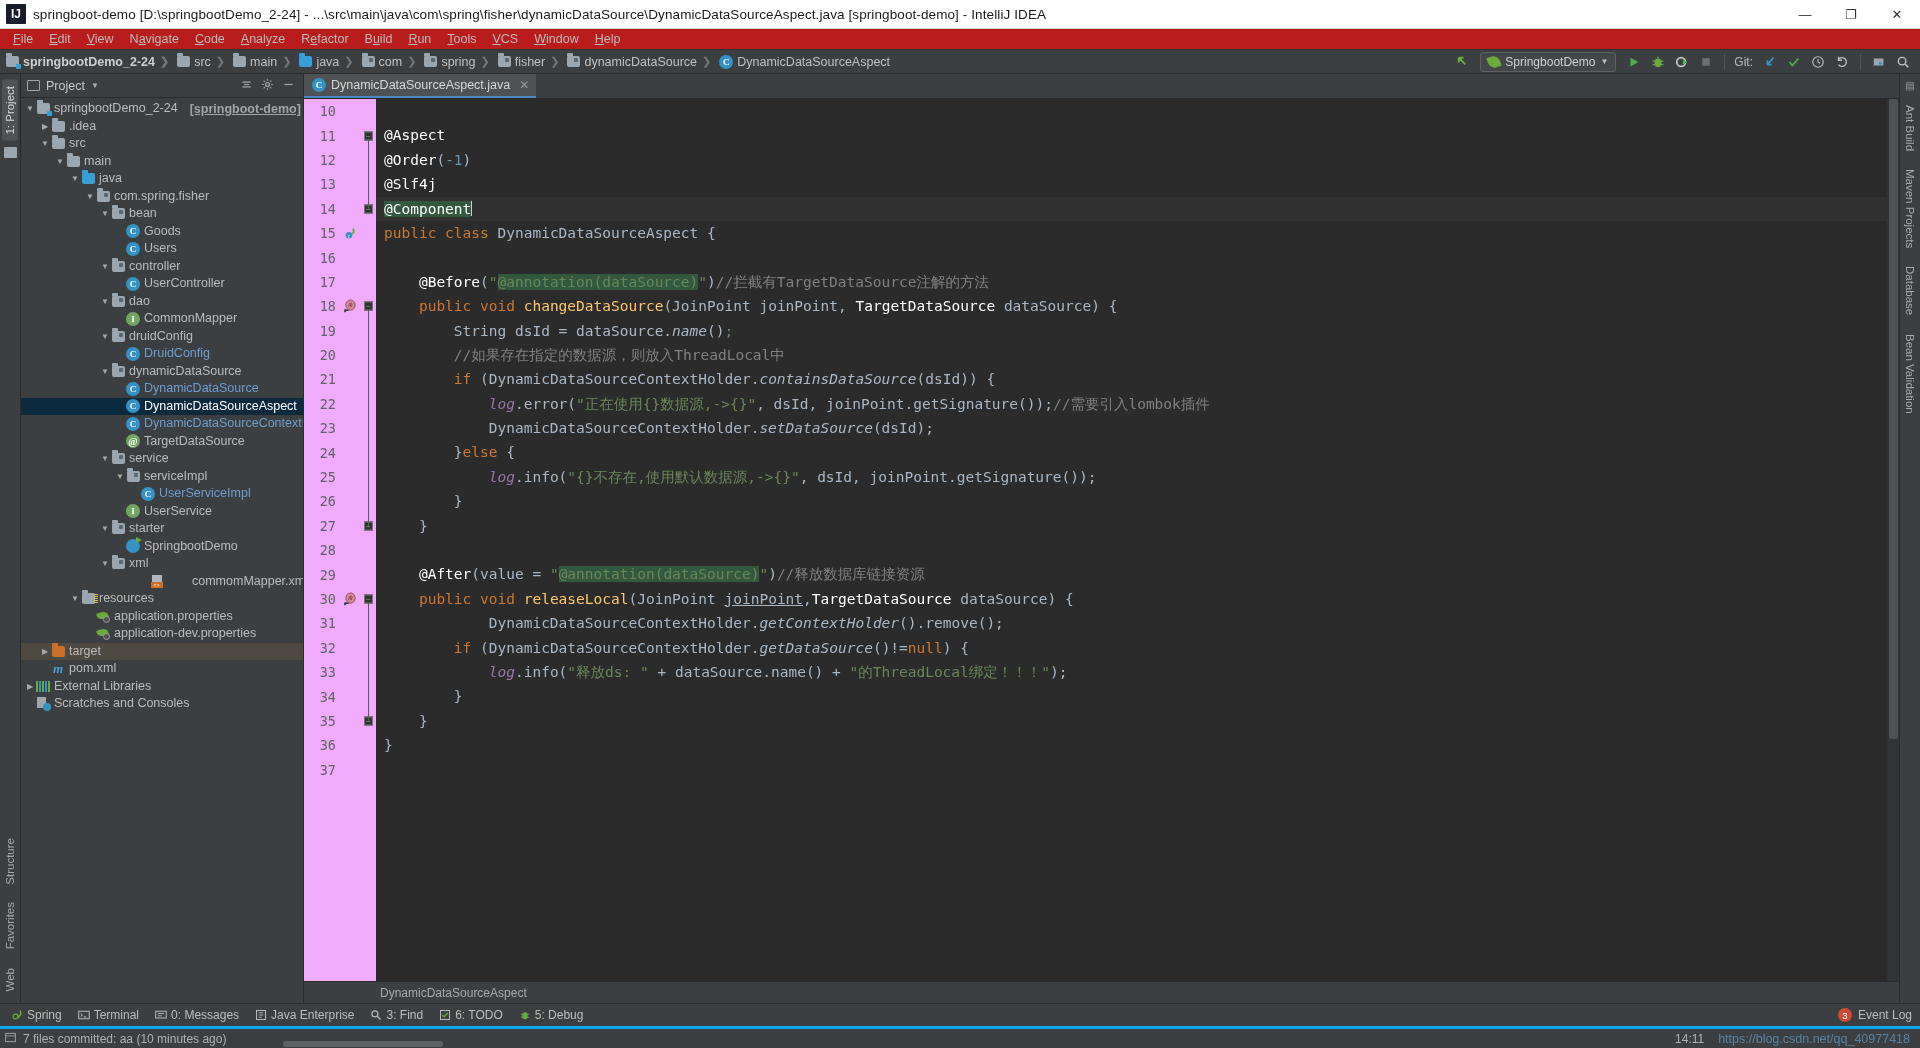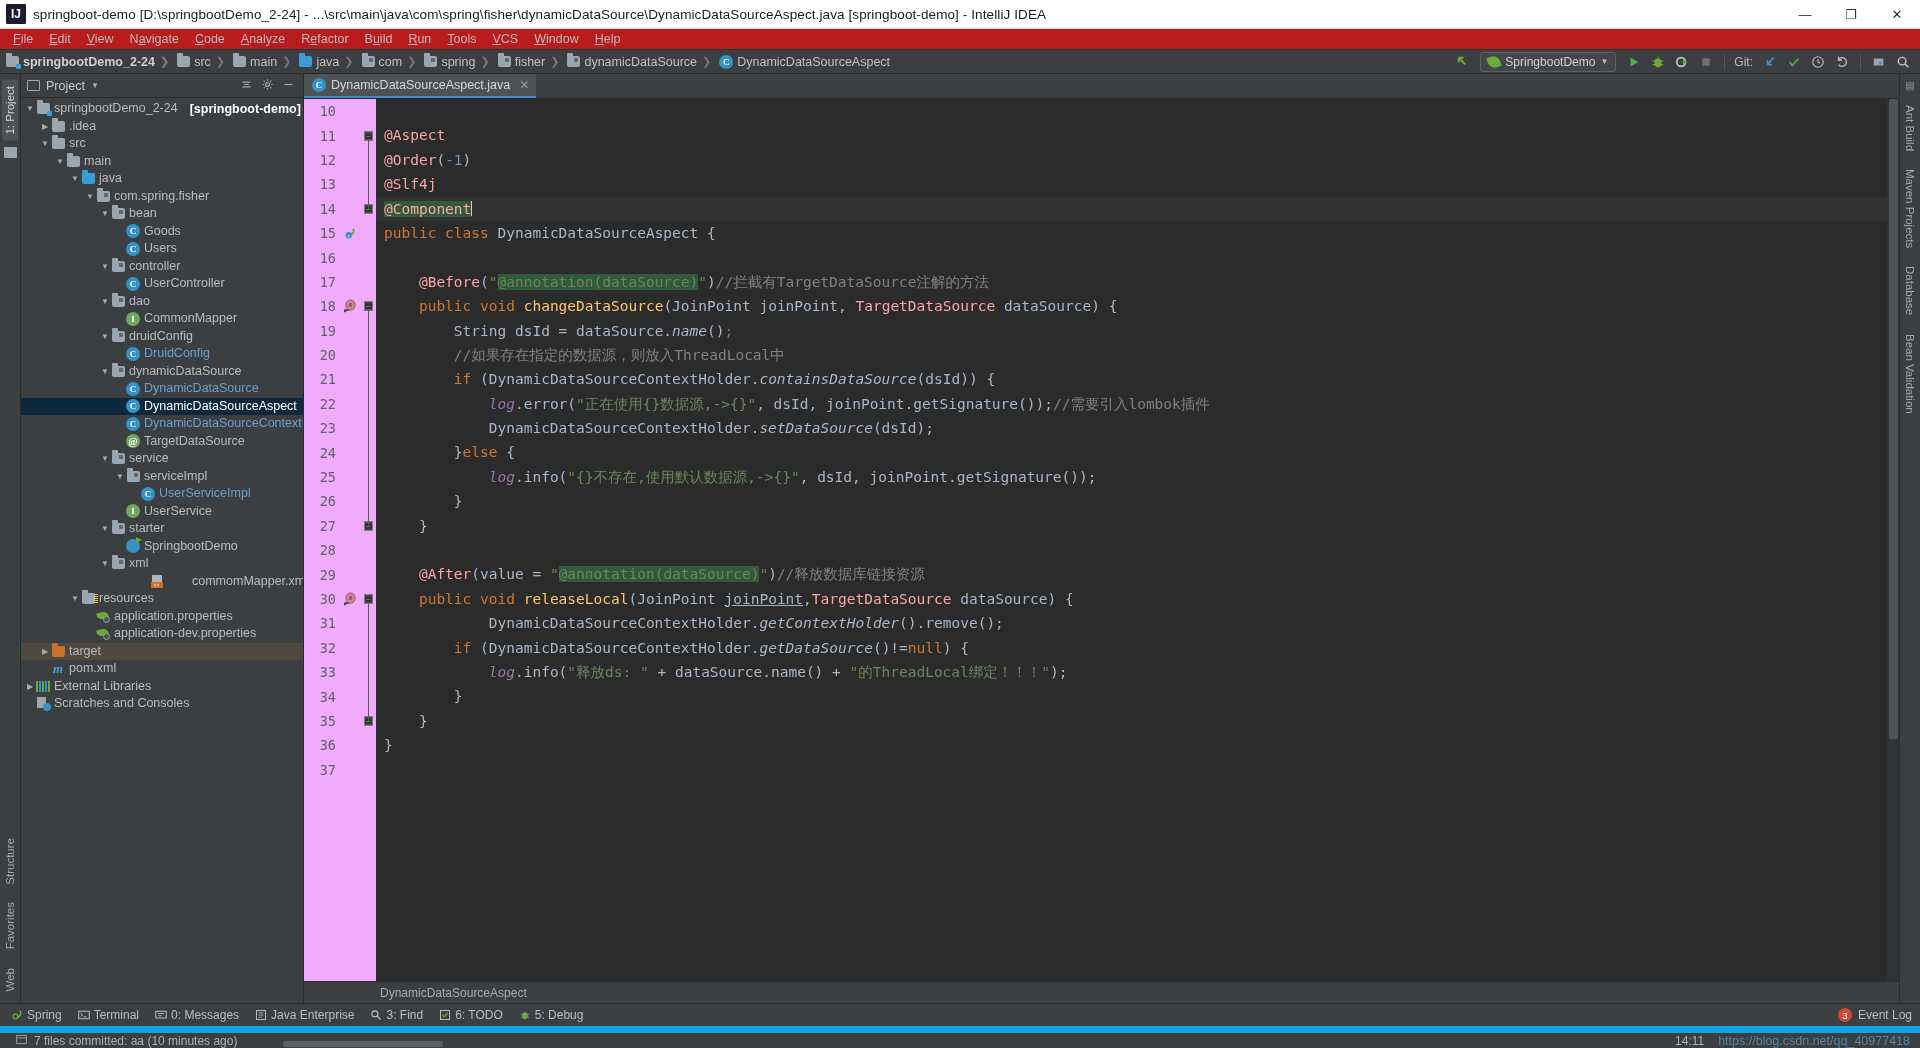--- a/index.html
+++ b/index.html
@@ -174,21 +174,21 @@
   }
   .foldline { position: absolute; right: 7px; width: 1px; background: #595b5d; }
 
   .code {
     flex: 1 1 auto; position: relative; overflow: hidden;
     font-family: "DejaVu Sans Mono", monospace; font-size: 14.5px; color: #a9b7c6;
   }
   .cline { height: 24.4px; line-height: 24.4px; white-space: pre; padding-left: 8px; }
   .cline.cur { background: #323232; }
   .kw { color: #cc7832; }
-  .ann { color: #fca5a5; }
+  .ann { color: #ffffff; }
   .str { color: #6a8759; }
   .num { color: #6897bb; }
   .cmt { color: #808080; }
   .fn { color: #ffc66d; }
   .cls { color: #a9b7c6; }
   .fld { color: #9876aa; font-style: italic; }
   .sfn { color: #a9b7c6; font-style: italic; }
   .param { color: #a9b7c6; }
   .hlbg { background: #32593d; }
   .uline { text-decoration: underline; }
@@ -222,21 +222,21 @@
   }
   .bottombar .right { margin-left: auto; display: flex; align-items: center; gap: 6px; padding-right: 8px; }
   .evt-badge {
     width: 14px; height: 14px; border-radius: 50%; background: #cc4b37; color: #fff;
     font-size: 9.5px; display: flex; align-items: center; justify-content: center;
   }
 
   
   .statusbar {
     height: 22px; flex: 0 0 22px; background: #3c3f41; display: flex; align-items: center;
-    padding-left: 15px; font-size: 12px; color: #b0b0b0; border-top: 7px solid #0ea5e9;
+    padding-left: 4px; font-size: 12px; color: #b0b0b0; border-top: 3px solid #0ea5e9;
     position: relative;
   }
   .sb-left { display: flex; align-items: center; gap: 6px; }
   .sb-right { margin-left: auto; display: flex; align-items: center; gap: 14px; padding-right: 10px; }
   .wm { color: #5d8fb5; font-size: 12.5px; opacity: .85; }
 
   .hscroll {
     position: absolute; left: 283px; bottom: 0; height: 9px; width: 1200px; background: transparent;
   }
   .hscroll i { position: absolute; left: 0; top: 2px; height: 6px; width: 160px; background: #5c6163; border-radius: 3px; display:block; }
@@ -444,21 +444,21 @@
           </span>
         </div>
       </div>
       <div class="tree" id="tree">
           <div class="trow" style="padding-left: 4px;">
             <span class="tri">▼</span>
             <span class="tico">
               <span class="folder srcmark"></span>
             </span>
             <span class="tlabel">springbootDemo_2-24</span>
-            <span style="font-weight: bold; margin-left: 12px; color: #ffffff;">[springboot-demo]</span>
+            <span style="font-weight: bold; margin-left: 12px; color: #a3a3a3; text-decoration: underline;">[springboot-demo]</span>
             <span class="tpath">D:\spring</span>
           </div>
           <div class="trow" style="padding-left: 19px;">
             <span class="tri">▶</span>
             <span class="tico">
               <span class="folder"></span>
             </span>
             <span class="tlabel">.idea</span>
           </div>
           <div class="trow" style="padding-left: 19px;">

